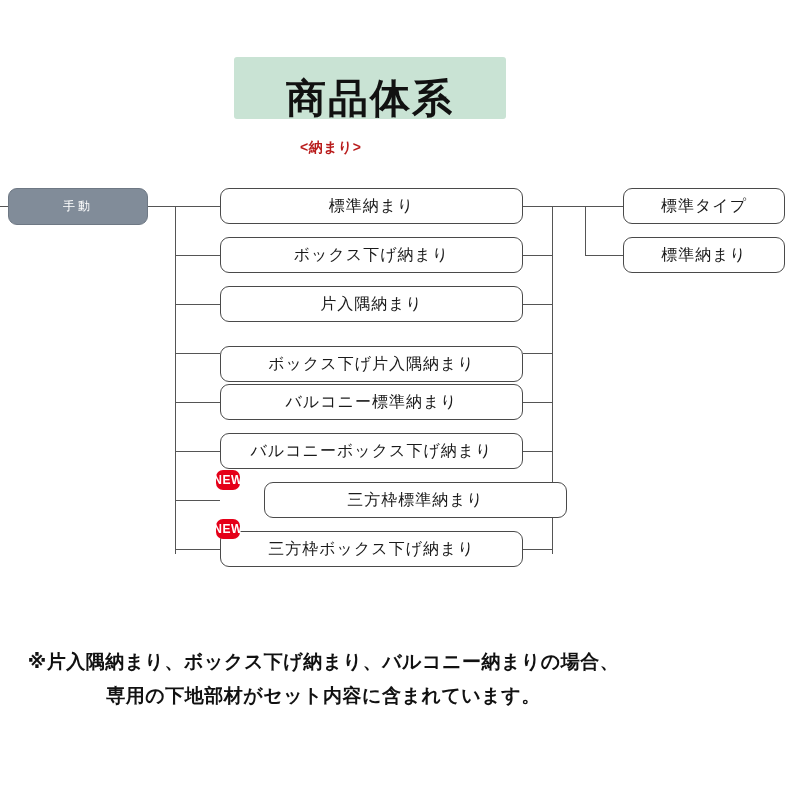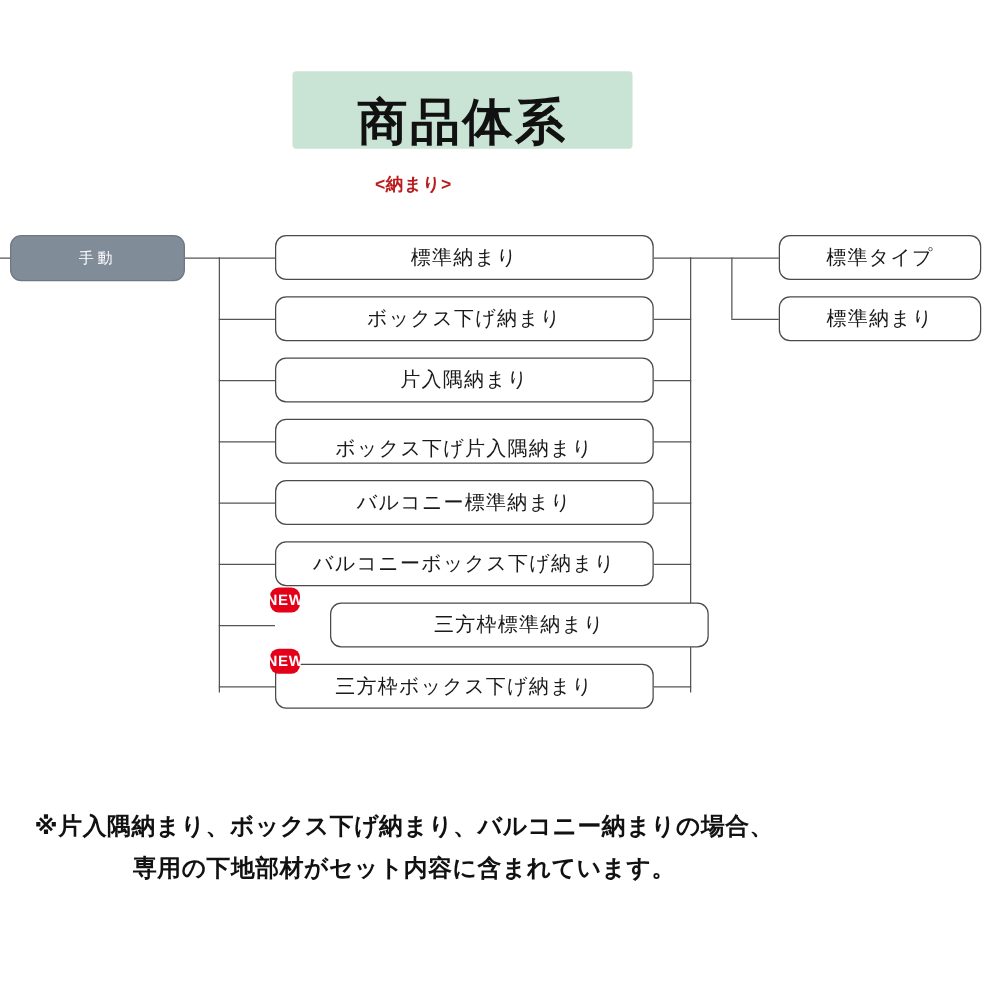--- a/index.html
+++ b/index.html
@@ -155,21 +155,21 @@
       <div class="node-box mid-box" style="top: 237px;">
         <span class="node-label">ボックス下げ納まり</span>
       </div>
       <div class="line hline" style="left: 175px; top: 304px; width: 45px;"></div>
       <div class="line hline" style="left: 523px; top: 304px; width: 30px;"></div>
       <div class="node-box mid-box" style="top: 286px;">
         <span class="node-label">片入隅納まり</span>
       </div>
       <div class="line hline" style="left: 175px; top: 353px; width: 45px;"></div>
       <div class="line hline" style="left: 523px; top: 353px; width: 30px;"></div>
-      <div class="node-box mid-box" style="top: 335px; align-items: flex-end;">
+      <div class="node-box mid-box" style="top: 346px;">
         <span class="node-label">ボックス下げ片入隅納まり</span>
       </div>
       <div class="line hline" style="left: 175px; top: 402px; width: 45px;"></div>
       <div class="line hline" style="left: 523px; top: 402px; width: 30px;"></div>
       <div class="node-box mid-box" style="top: 384px;">
         <span class="node-label">バルコニー標準納まり</span>
       </div>
       <div class="line hline" style="left: 175px; top: 451px; width: 45px;"></div>
       <div class="line hline" style="left: 523px; top: 451px; width: 30px;"></div>
       <div class="node-box mid-box" style="top: 433px;">

